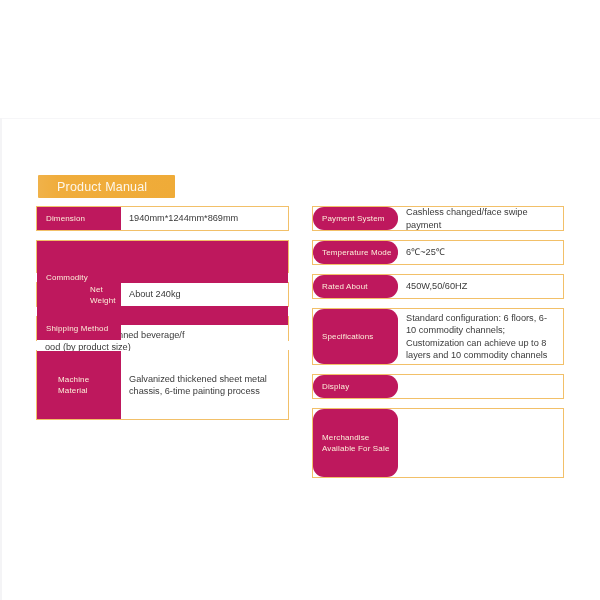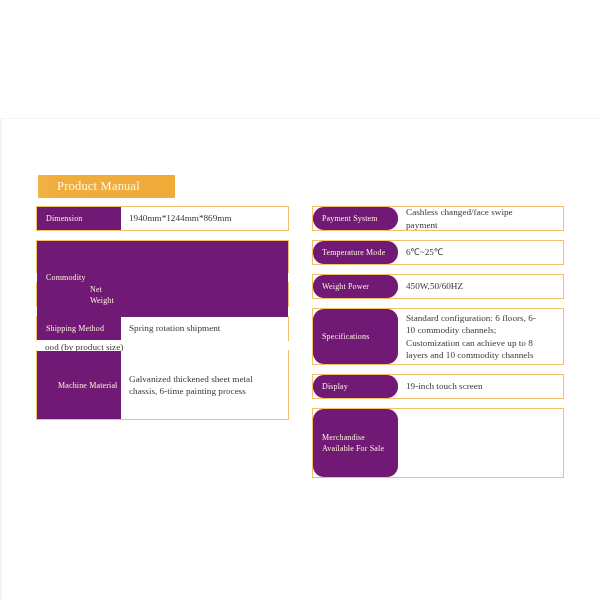--- a/index.html
+++ b/index.html
@@ -31,21 +31,20 @@
     height: 1px;
     background: #f6f6f8;
   }
 
   .sheet {
     position: absolute;
     left: 0;
     top: 0;
     width: 600px;
     height: 600px;
-    font-family: Liberation Serif, serif;
   }
 
   
   .title-chip {
     position: absolute;
     left: 38px;
     top: 175px;
     width: 137px;
     height: 23px;
     background: linear-gradient(90deg, #f0b24a 0%, #f0ad3c 14%, #efab38 100%);
@@ -73,21 +72,21 @@
     display: flex;
     align-items: stretch;
     border: 1px solid #f2c069;
     background: #ffffff;
     margin-bottom: 9px;
     box-sizing: border-box;
   }
 
   .row-label {
     flex: 0 0 84px;
-    background: #701a75;
+    background: #be185d;
     display: flex;
     align-items: center;
     padding: 0 0 0 9px;
     box-sizing: border-box;
   }
   .col-right .row-label { flex: 0 0 85px; border-radius: 11px; }
 
   .row-label-text {
     color: #fcefd9;
     font-size: 8px;
@@ -144,27 +143,27 @@
         </div>
         <div class="row-value">
           <span class="row-value-text">360-270bottles/canned beverage/f
 ood (by product size)</span>
         </div>
       </div>
       <div class="row h1">
         <div class="row-label">
           <span class="row-label-text" style="white-space: pre-line; margin-left: 44px;">Net Weight</span>
         </div>
+        <div class="row-value">
+          <span class="row-value-text">About 240kg</span>
+        </div>
       </div>
       <div class="row h1">
         <div class="row-label">
           <span class="row-label-text" style="white-space: pre-line;">Shipping Method</span>
-        </div>
-        <div class="row-value">
-          <span class="row-value-text">Spring rotation shipment</span>
         </div>
       </div>
       <div class="row h5">
         <div class="row-label">
           <span class="row-label-text" style="white-space: pre-line; margin-left: 12px;">Machine Material</span>
         </div>
         <div class="row-value">
           <span class="row-value-text">Galvanized thickened sheet metal
 chassis, 6-time painting process</span>
         </div>
@@ -183,44 +182,41 @@
       <div class="row h1">
         <div class="row-label">
           <span class="row-label-text" style="white-space: pre-line;">Temperature Mode</span>
         </div>
         <div class="row-value">
           <span class="row-value-text">6℃~25℃</span>
         </div>
       </div>
       <div class="row h1">
         <div class="row-label">
-          <span class="row-label-text" style="white-space: pre-line;">Weight Power</span>
+          <span class="row-label-text" style="white-space: pre-line;">Rated About</span>
         </div>
         <div class="row-value">
           <span class="row-value-text">450W,50/60HZ</span>
         </div>
       </div>
       <div class="row h4">
         <div class="row-label">
           <span class="row-label-text" style="white-space: pre-line;">Specifications</span>
         </div>
         <div class="row-value">
           <span class="row-value-text">Standard configuration: 6 floors, 6-
 10 commodity channels;
 Customization can achieve up to 8
 layers and 10 commodity channels</span>
         </div>
       </div>
       <div class="row h1">
         <div class="row-label">
           <span class="row-label-text" style="white-space: pre-line;">Display</span>
         </div>
-        <div class="row-value">
-          <span class="row-value-text">19-inch touch screen</span>
-        </div>
       </div>
       <div class="row h5">
         <div class="row-label">
           <span class="row-label-text" style="white-space: pre-line;">Merchandise
 Available For Sale</span>
         </div>
       </div>
     </div>
 
 </div>

